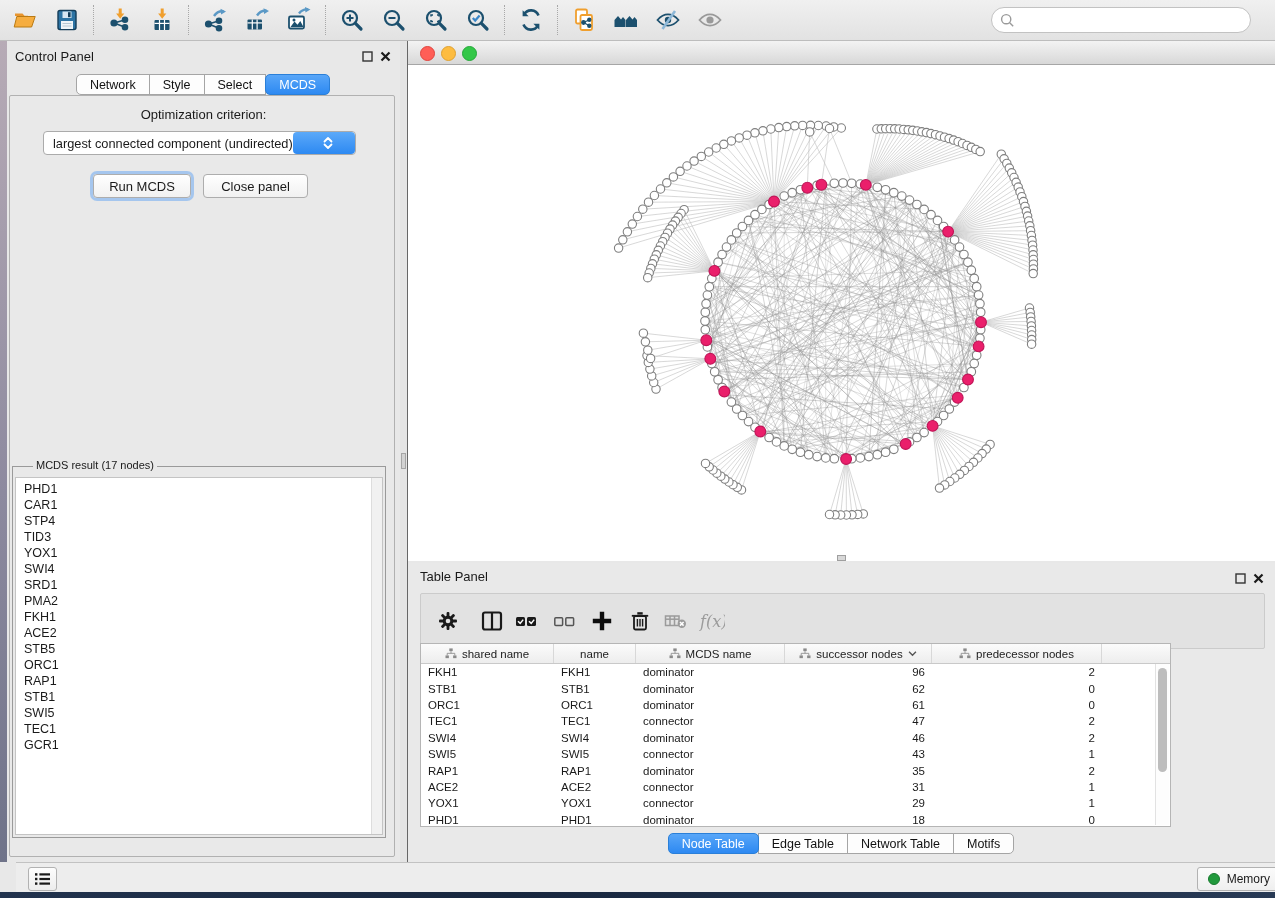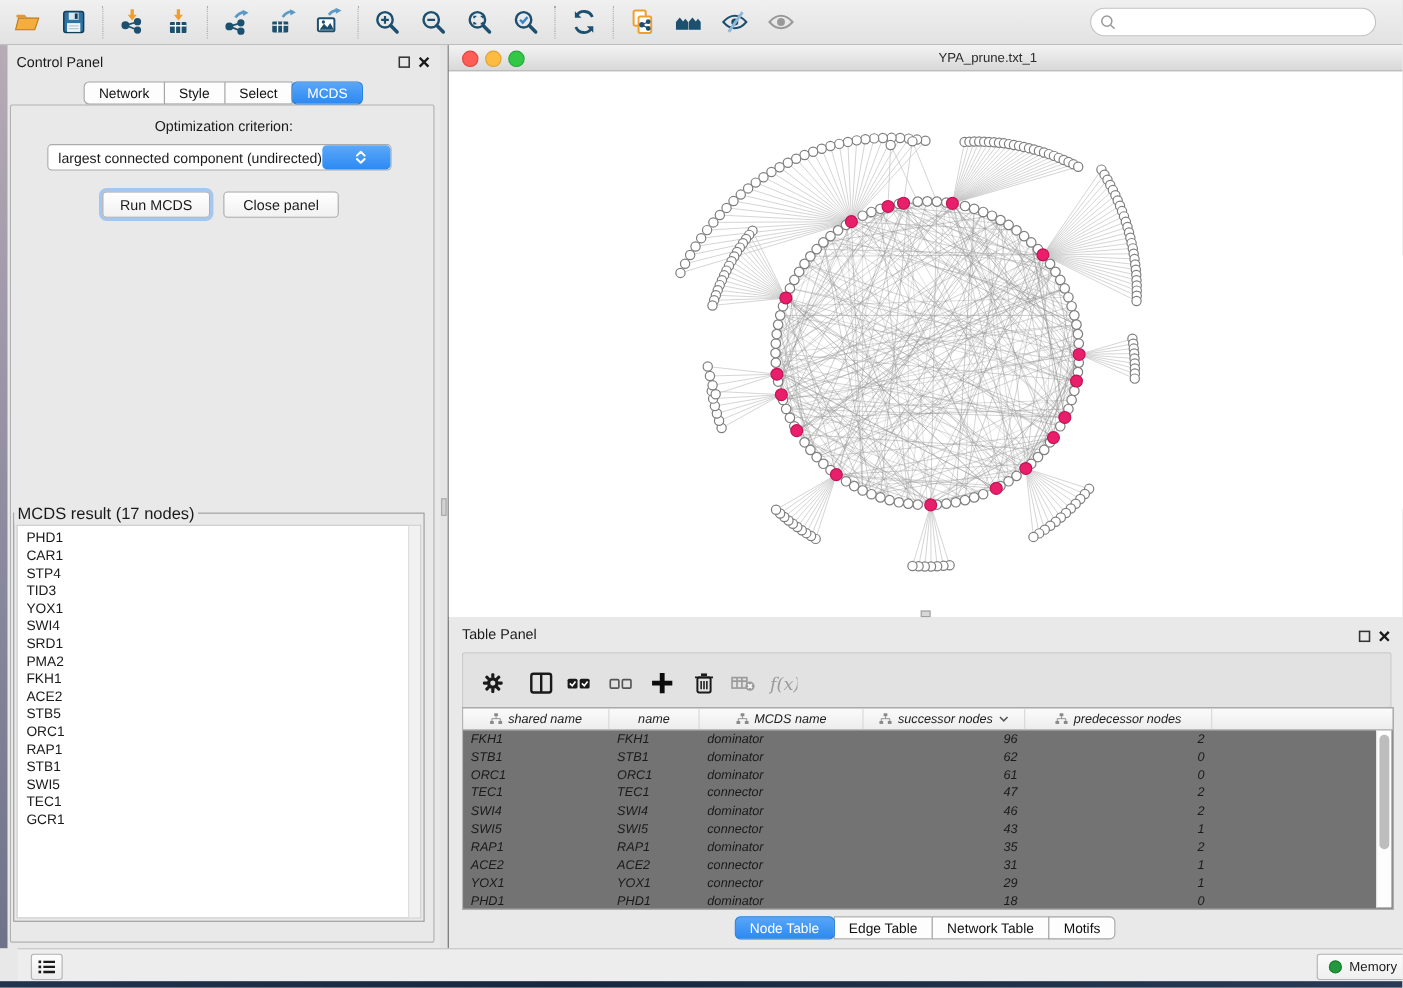--- a/index.html
+++ b/index.html
@@ -41,21 +41,21 @@
   #opt-select span{flex:1;font-size:12.8px;padding-left:9px;white-space:nowrap;}
   #opt-stepper{width:22px;height:22px;margin-right:0px;border-radius:4px;
                background:linear-gradient(#5ba9f9,#2d89f2);display:flex;align-items:center;justify-content:center;}
   .cp-btn{position:absolute;top:133px;height:24px;background:linear-gradient(#ffffff,#f1f1f1);
           border:1px solid #adadad;border-radius:4px;font-size:13px;display:flex;
           align-items:center;justify-content:center;box-sizing:border-box;}
   #run-btn{left:86px;width:98px;box-shadow:0 0 0 3px rgba(110,170,243,.55);}
   #close-btn{left:196px;width:105px;}
   #mcds-fieldset{position:absolute;left:5px;top:425px;width:372px;height:370px;
                  border:1px solid #9a9a9a;background:#e9e9e9;}
-  #mcds-legend{position:absolute;top:-8px;left:0;font-size:15px;background:#e9e9e9;padding:0 3px;}
+  #mcds-legend{position:absolute;top:-8px;left:20px;font-size:11px;background:#e9e9e9;padding:0 3px;}
   #mcds-list-wrap{position:absolute;left:2px;top:10px;right:2px;bottom:2px;background:#fff;border:1px solid #c4c4c4;}
   #mcds-scroll{position:absolute;top:0;right:0;bottom:0;width:10px;background:#f1f1f1;border-left:1px solid #ddd;}
   #mcds-list{padding:3px 0 0 8px;font-size:12.5px;line-height:16px;}
 
   
   #v-splitter{left:400px;top:41px;width:7px;height:821px;background:#e4e4e4;}
   #v-handle{position:absolute;left:1px;top:412px;width:5px;height:16px;background:#d2d2d2;border:1px solid #a5a5a5;box-sizing:border-box;}
 
   
   #network-panel{left:407px;top:41px;width:868px;height:522px;border-left:1px solid #666;box-sizing:border-box;}
@@ -68,21 +68,21 @@
   #net-canvas{height:496px;background:#fff;position:relative;}
   #h-handle{position:absolute;left:429px;bottom:0px;width:9px;height:6px;background:#d8d8d8;border:1px solid #9f9f9f;box-sizing:border-box;}
 
   
   #table-panel{left:407px;top:563px;width:868px;height:299px;border-left:1px solid #666;box-sizing:border-box;background:#e9e9e9;}
   #tp-title{position:absolute;left:12px;top:6px;font-size:13px;}
   #tp-float{right:28px;} #tp-close{right:10px;}
   #tp-toolbar{position:absolute;left:12px;top:30px;width:845px;height:56px;background:#e2e2e2;
               border:1px solid #cbcbcb;border-radius:2px;display:flex;align-items:center;padding-left:12px;box-sizing:border-box;}
   .tp-btn{width:30px;height:36px;display:flex;align-items:center;justify-content:center;}
-  #tp-table{position:absolute;left:12px;top:80px;width:847px;height:184px;background:#737373;border:1px solid #b5b5b5;box-sizing:border-box;font-style:italic;}
+  #tp-table{position:absolute;left:12px;top:80px;width:751px;height:184px;background:#ffffff;border:1px solid #b5b5b5;box-sizing:border-box;}
   .tgrid{display:grid;grid-template-columns:133px 82px 149px 147px 170px 1fr;}
   #t-head{height:19px;background:linear-gradient(#fbfbfb,#ededed);border-bottom:1px solid #c9c9c9;}
   .th{display:flex;align-items:center;justify-content:center;gap:5px;font-size:11.5px;color:#222;
       border-right:1px solid #d8d8d8;height:19px;box-sizing:border-box;}
   .th:last-child{border-right:none;}
   .tr{height:16.4px;}
   .td{font-size:11.5px;display:flex;align-items:center;height:16.4px;box-sizing:border-box;}
   .td.l{padding-left:7px;} .td.r{justify-content:flex-end;padding-right:7px;}
   #t-scroll{position:absolute;top:20px;right:1px;bottom:1px;width:13px;background:#fdfdfd;border-left:1px solid #e2e2e2;}
   #t-thumb{position:absolute;left:2px;top:4px;width:9px;height:104px;border-radius:5px;background:#bdbdbd;}
@@ -324,21 +324,20 @@
 
   <div class="abs" id="v-splitter">
     <div id="v-handle"></div>
   </div>
 
   <div class="abs" id="network-panel">
     <div id="net-titlebar">
       <span class="tl" id="tl-red"></span>
       <span class="tl" id="tl-yellow"></span>
       <span class="tl" id="tl-green"></span>
-      <span id="net-title">YPA_prune.txt_1</span>
     </div>
     <div id="net-canvas">
       <svg id="graph" width="868" height="496" viewBox="0 0 868 496">
           <line x1="426.3" y1="393.7" x2="347.0" y2="149.7" stroke="#8a8a8a" stroke-width="0.7" opacity="0.45"></line>
           <line x1="361.1" y1="372.5" x2="535.6" y2="161.5" stroke="#8a8a8a" stroke-width="0.7" opacity="0.43"></line>
           <line x1="501.5" y1="135.1" x2="469.3" y2="389.7" stroke="#8a8a8a" stroke-width="0.7" opacity="0.45"></line>
           <line x1="477.6" y1="387.2" x2="306.7" y2="205.2" stroke="#8a8a8a" stroke-width="0.7" opacity="0.52"></line>
           <line x1="508.9" y1="372.5" x2="328.7" y2="168.0" stroke="#8a8a8a" stroke-width="0.7" opacity="0.47"></line>
           <line x1="551.5" y1="182.1" x2="541.3" y2="344.0" stroke="#8a8a8a" stroke-width="0.7" opacity="0.36"></line>
           <line x1="523.0" y1="362.3" x2="306.7" y2="306.8" stroke="#8a8a8a" stroke-width="0.7" opacity="0.44"></line>

